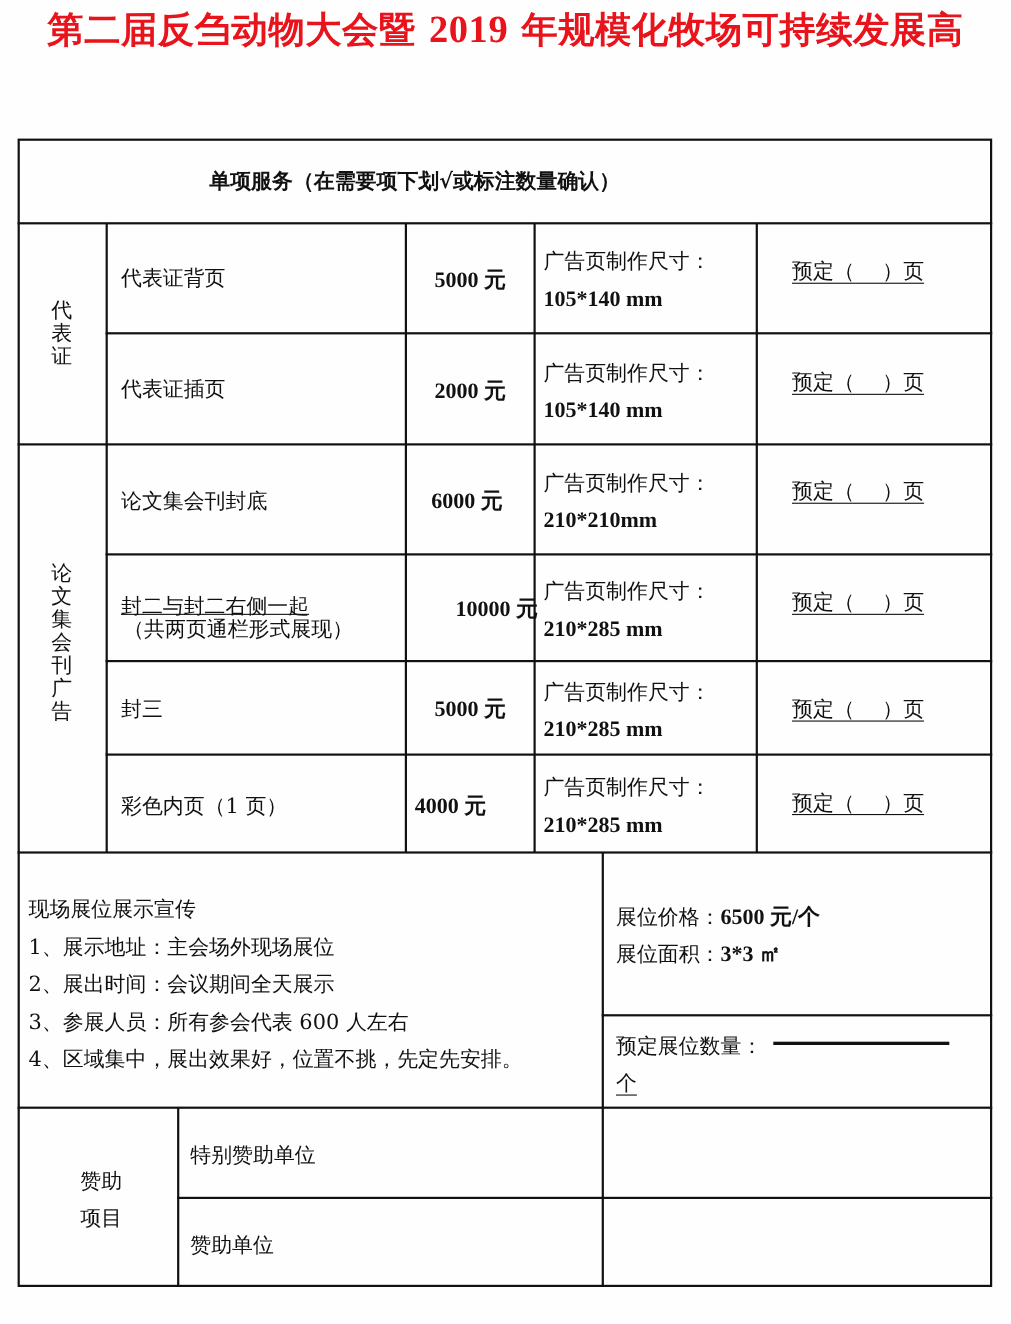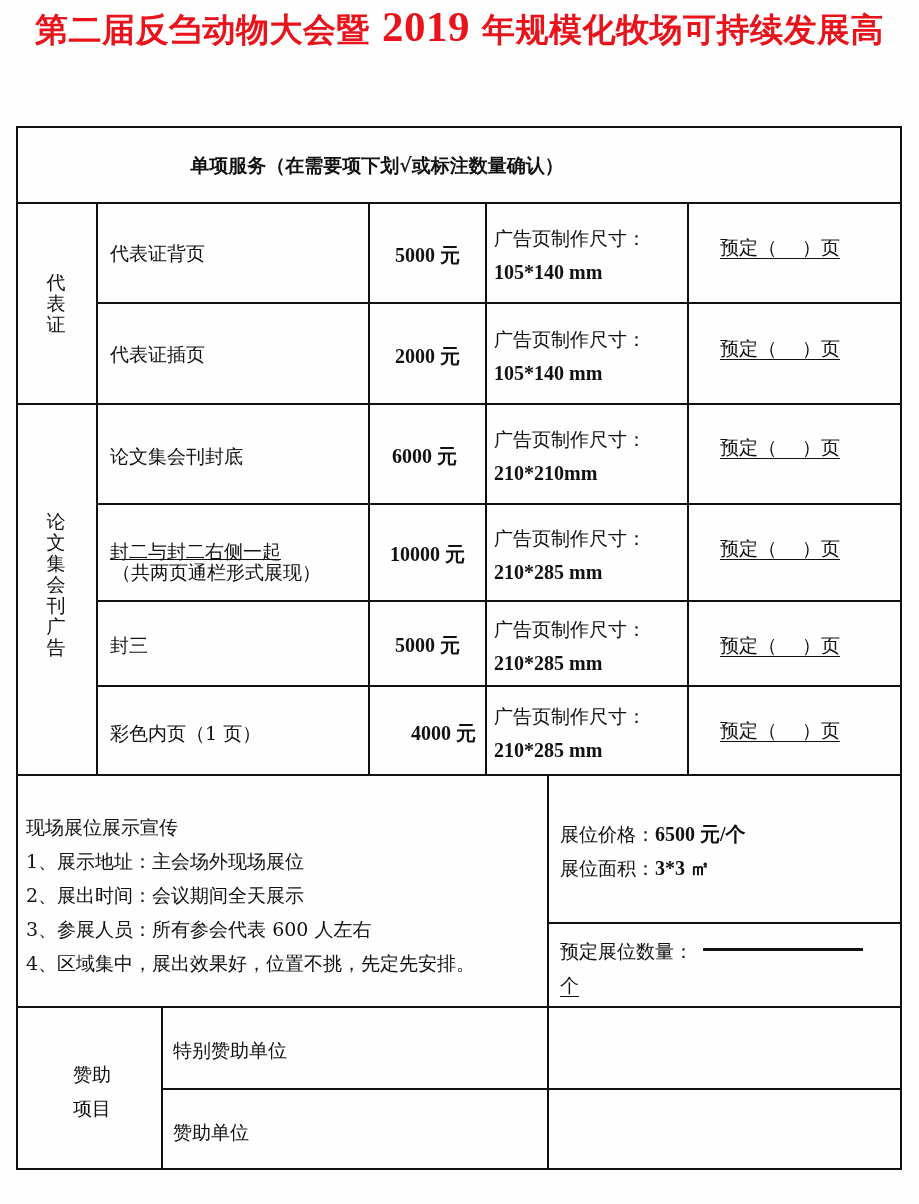--- a/index.html
+++ b/index.html
@@ -1,18 +1,18 @@
 <!DOCTYPE html>
 <html><head>
 <meta charset="utf-8">
 <style>
   html, body { margin: 0; padding: 0; background: #fefefe; }
   body { width: 919px; height: 1204px; position: relative; font-family: "DejaVu Serif", "Liberation Serif", serif; color: #111; overflow: hidden; }
   .title { position: absolute; left: 0; top: 6px; width: 919px; text-align: center; color: #e8131b; font-weight: bold; font-size: 33px; line-height: 42px; letter-spacing: 0.5px; font-family: "DejaVu Sans", "Liberation Sans", sans-serif; }
-  .title .num { font-family: "Liberation Serif", serif; font-size: 43px; }
+  .title .num { font-family: "Liberation Serif", serif; font-size: 35px; }
   .tbl { position: absolute; left: 16px; top: 126px; width: 886px; }
   .box { position: absolute; border: 2px solid #111; box-sizing: border-box; }
   .ln-h { position: absolute; height: 2px; background: #111; }
   .ln-v { position: absolute; width: 2px; background: #111; }
   .txt { position: absolute; font-size: 19px; line-height: 34px; white-space: nowrap; }
   .bold { font-family: "Liberation Serif", serif; font-weight: bold; font-size: 20px; }
   .center { text-align: center; }
   .vert { position: absolute; font-size: 19px; line-height: 21px; width: 24px; text-align: center; word-break: break-all; white-space: normal; }
   .u { text-decoration: underline; text-underline-offset: 4px; }
   .blank { display: inline-block; width: 160px; border-bottom: 3px solid #111; vertical-align: middle; margin-left: 10px; position: relative; top: -4px; }
@@ -67,37 +67,37 @@
     <div class="txt" style="left:94px;top:313px;">论文集会刊封底</div>
     <div class="txt bold center" style="left:354px;top:313px;width:109px;">6000 元</div>
     <div class="txt" style="left:478px;top:296px;">广告页制作尺寸：</div>
     <div class="txt bold" style="left:478px;top:330px;">210*210mm</div>
     <div class="txt u" style="left:704px;top:304px;">预定（　 ）页</div>
   </div>
 
   <div>
     <div class="txt" style="left:94px;top:408px;text-decoration:underline;">封二与封二右侧一起</div>
     <div class="txt" style="left:96px;top:429px;">（共两页通栏形式展现）</div>
-    <div class="txt bold center" style="left:354px;top:411px;width:115px;">10000 元</div>
+    <div class="txt bold center" style="left:354px;top:411px;width:115px;padding-left:24px;">10000 元</div>
     <div class="txt" style="left:478px;top:395px;">广告页制作尺寸：</div>
     <div class="txt bold" style="left:478px;top:429px;">210*285 mm</div>
     <div class="txt u" style="left:704px;top:405px;">预定（　 ）页</div>
   </div>
 
   <div>
     <div class="txt" style="left:94px;top:502px;">封三</div>
     <div class="txt bold center" style="left:354px;top:502px;width:115px;">5000 元</div>
     <div class="txt" style="left:478px;top:486px;">广告页制作尺寸：</div>
     <div class="txt bold" style="left:478px;top:520px;">210*285 mm</div>
     <div class="txt u" style="left:704px;top:502px;">预定（　 ）页</div>
   </div>
 
   <div>
     <div class="txt" style="left:94px;top:590px;">彩色内页（1 页）</div>
-    <div class="txt bold center" style="left:370px;top:590px;width:115px;">4000 元</div>
+    <div class="txt bold center" style="left:336px;top:590px;width:115px;">4000 元</div>
     <div class="txt" style="left:478px;top:573px;">广告页制作尺寸：</div>
     <div class="txt bold" style="left:478px;top:607px;">210*285 mm</div>
     <div class="txt u" style="left:704px;top:587px;">预定（　 ）页</div>
   </div>
 
   <div class="ln-v" style="left:531px;top:649px;height:232px;"></div>
   <div class="ln-h" style="left:531px;top:796px;width:355px;"></div>
   <div class="ln-h" style="left:0;top:880px;width:886px;"></div>
 
   <div>

